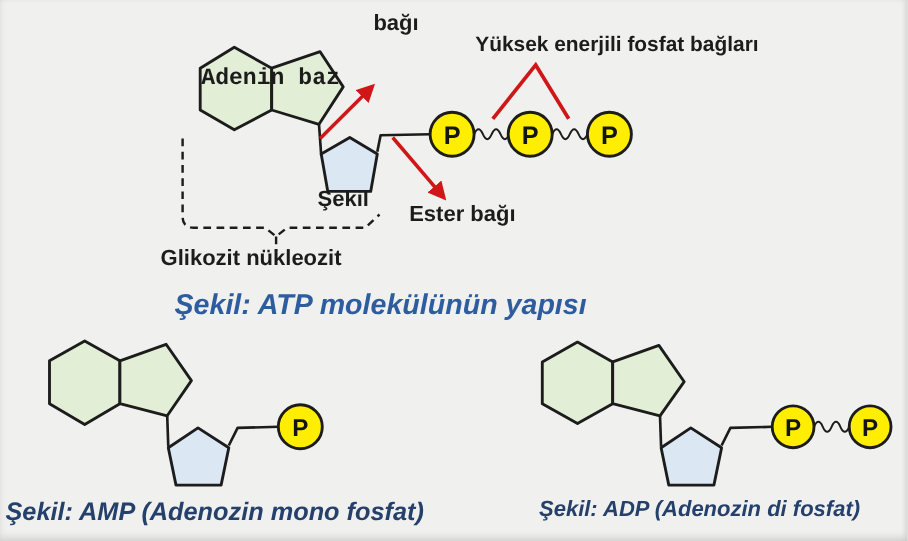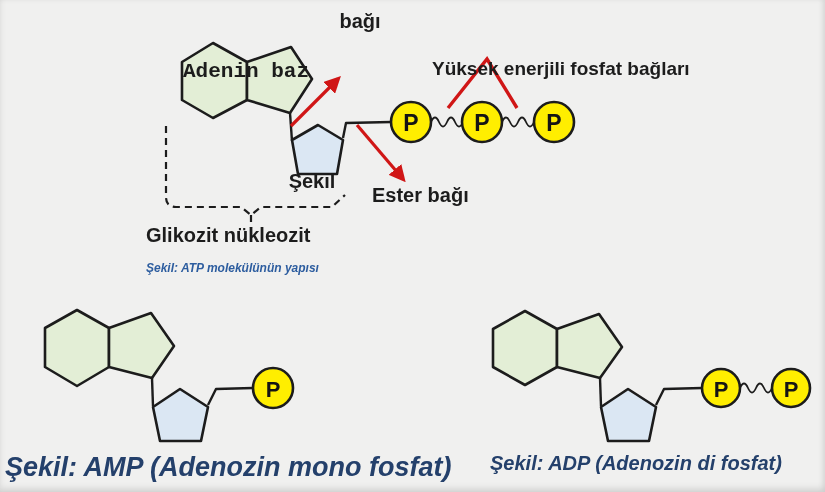--- a/index.html
+++ b/index.html
@@ -93,26 +93,26 @@
       <text class="pletter sm" x="791" y="389">P</text>
     </g>
   </svg>
 
   <div class="lbl center" style="left:176px;top:60px;width:140px;font-size:21px;font-family:Liberation Mono, monospace;">Adenin baz</div>
 
   <div class="lbl center" style="left:300px;top:5px;width:120px;font-size:20px;line-height:32px;">
     <div>bağı</div>
   </div>
 
-  <div class="lbl" style="left:432px;top:30px;font-size:19px;margin-top:28px;">Yüksek enerjili fosfat bağları</div>
+  <div class="lbl" style="left:432px;top:30px;font-size:19px;">Yüksek enerjili fosfat bağları</div>
 
   <div class="lbl center" style="left:272px;top:170px;width:80px;font-size:20px;">Şekil</div>
 
   <div class="lbl" style="left:372px;top:184px;font-size:20px;">Ester bağı</div>
 
   <div class="lbl" style="left:146px;top:224px;font-size:20px;">Glikozit nükleozit</div>
 
-  <div class="cap cap-atp center" style="left:146px;top:261px;width:400px;font-size:12px;">Şekil: ATP molekülünün yapısı</div>
+  <div class="cap cap-atp center" style="left:146px;top:261px;width:400px;font-size:26px;text-align:center;">Şekil: ATP molekülünün yapısı</div>
 
-  <div class="cap cap-bottom" style="left:5px;top:452px;font-size:27px;">Şekil: AMP (Adenozin mono fosfat)</div>
+  <div class="cap cap-bottom" style="left:5px;top:452px;font-size:23px;">Şekil: AMP (Adenozin mono fosfat)</div>
 
   <div class="cap cap-bottom" style="left:490px;top:452px;font-size:20px;">Şekil: ADP (Adenozin di fosfat)</div>
 </div>
 
 </body></html>

